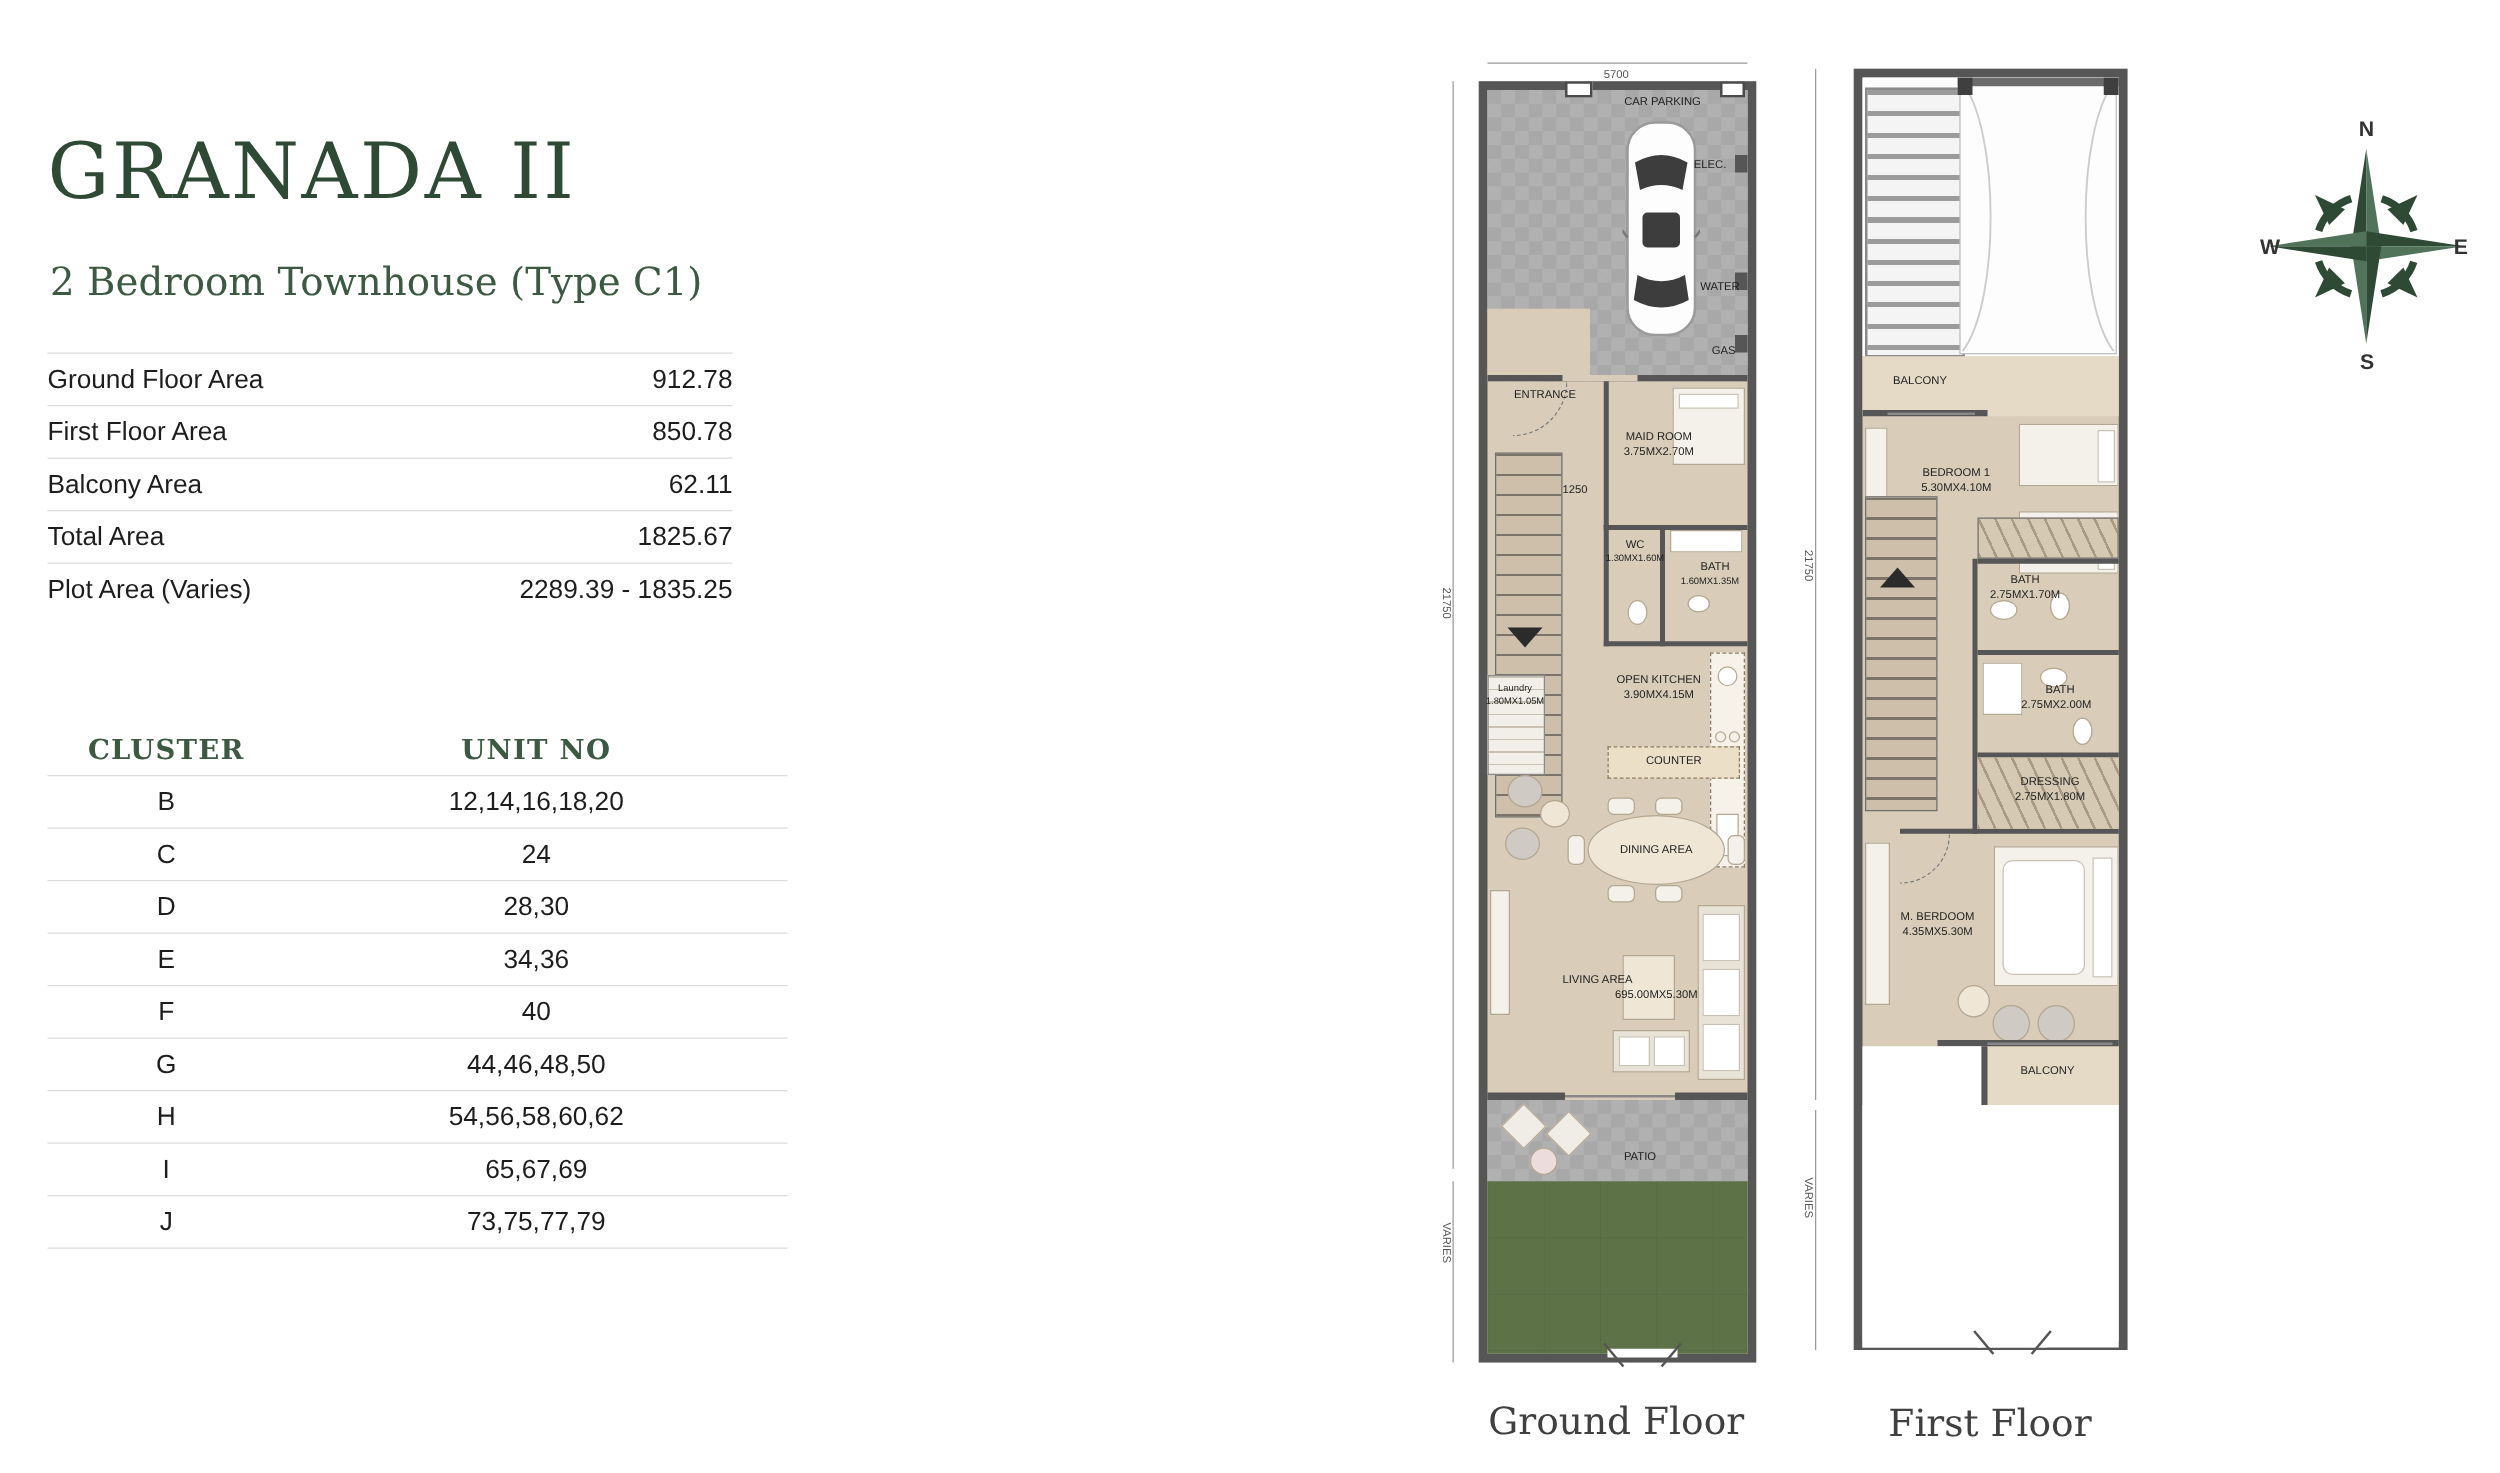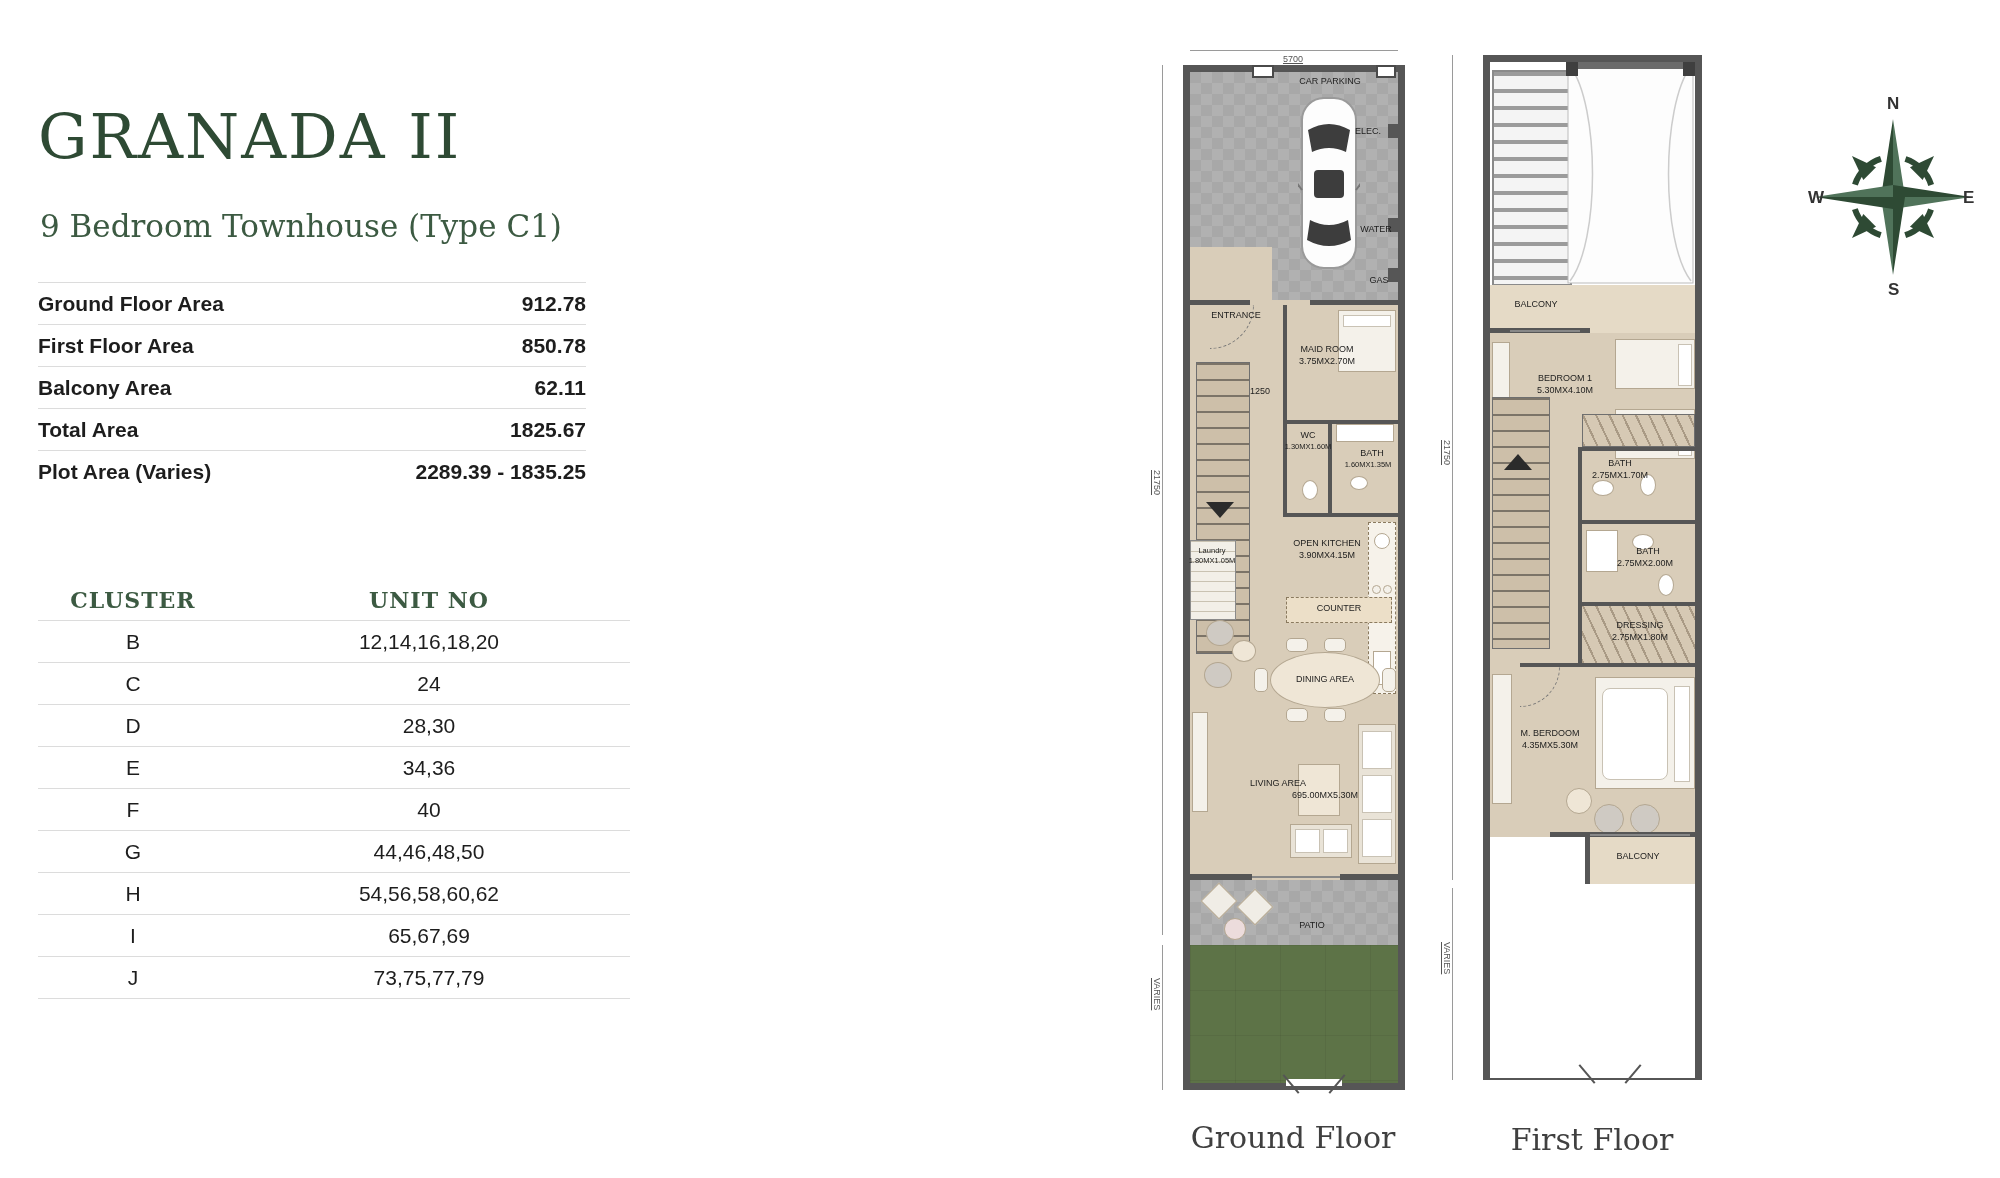--- a/index.html
+++ b/index.html
@@ -10,21 +10,21 @@
   .title{position:absolute;left:38px;top:100px;font-family:"DejaVu Serif",serif;
          font-size:62px;letter-spacing:2px;color:#2e4a34;font-weight:400;}
   .subtitle{position:absolute;left:40px;top:208px;font-family:"DejaVu Serif",serif;
          font-size:31px;color:#3c5a42;font-weight:400;}
 
   .area-table{position:absolute;left:38px;top:282px;width:548px;}
   .area-head{display:flex;height:38px;align-items:center;}
   .area-head .hl{width:265px;}
   .area-head .hv{width:283px;text-align:center;font-family:"DejaVu Serif",serif;
         font-weight:bold;font-size:22px;color:#3c5a42;letter-spacing:1px;}
-  .area-row{display:flex;height:41px;align-items:center;border-top:1px solid #dcdcdc;font-weight:bold;}
+  .area-row{display:flex;height:41px;align-items:center;border-top:1px solid #dcdcdc;}
   .area-row .lbl{width:265px;font-size:21px;}
   .area-row .val{width:283px;text-align:right;font-size:21px;}
 
   .cluster-table{position:absolute;left:38px;top:580px;width:592px;}
   .cl-head{display:flex;height:40px;align-items:center;}
   .cl-head .c1{width:190px;text-align:center;}
   .cl-head .c2{width:402px;text-align:center;}
   .cl-head div{font-family:"DejaVu Serif",serif;font-weight:bold;font-size:22px;
         color:#3c5a42;letter-spacing:1px;}
   .cl-row{display:flex;height:41px;align-items:center;border-top:1px solid #dcdcdc;}
@@ -54,36 +54,36 @@
       background-image:repeating-linear-gradient(180deg,#9b9b9b 0 4px,transparent 4px 17px);}
   .furn{position:absolute;background:#f4f1ea;border:1px solid #b4a791;box-sizing:border-box;}
   .pillow{position:absolute;background:#ffffff;border:1px solid #c9c2b4;box-sizing:border-box;}
   .round{border-radius:50%;}
   .counterbox{position:absolute;background:#ecdfc8;border:1px dashed #8a7a5f;box-sizing:border-box;}
   .arc{position:absolute;border:1px dashed #777;box-sizing:border-box;}
   .win{position:absolute;background:#fff;border:2px solid #4a4a4a;box-sizing:border-box;}
   .gapfloor{position:absolute;background:#d9cdb9;}
   .caption{position:absolute;text-align:center;font-family:"DejaVu Serif",serif;
       font-size:30px;color:#404040;}
-  .dim{position:absolute;font-size:9px;color:#555;text-decoration:underline;}
+  .dim{position:absolute;font-size:9px;color:#555;}
   .vdim{writing-mode:vertical-rl;}
   .dimline{position:absolute;background:#9a9a9a;}
   .doorleaf{position:absolute;background:#555;width:2px;height:24px;}
 
   
   .compass{position:absolute;left:1808px;top:94px;width:170px;height:204px;}
   .compass .cl{position:absolute;font-size:17px;font-weight:bold;color:#333;}
 </style>
 </head>
 <body>
 
 <div class="page">
 
   <div class="title">GRANADA II</div>
-  <div class="subtitle">9 Bedroom Townhouse (Type C1)</div>
+  <div class="subtitle">2 Bedroom Townhouse (Type C1)</div>
 
   <div class="area-table">
     <div class="area-row">
       <div class="lbl">Ground Floor Area</div>
       <div class="val">912.78</div>
     </div>
     <div class="area-row">
       <div class="lbl">First Floor Area</div>
       <div class="val">850.78</div>
     </div>

